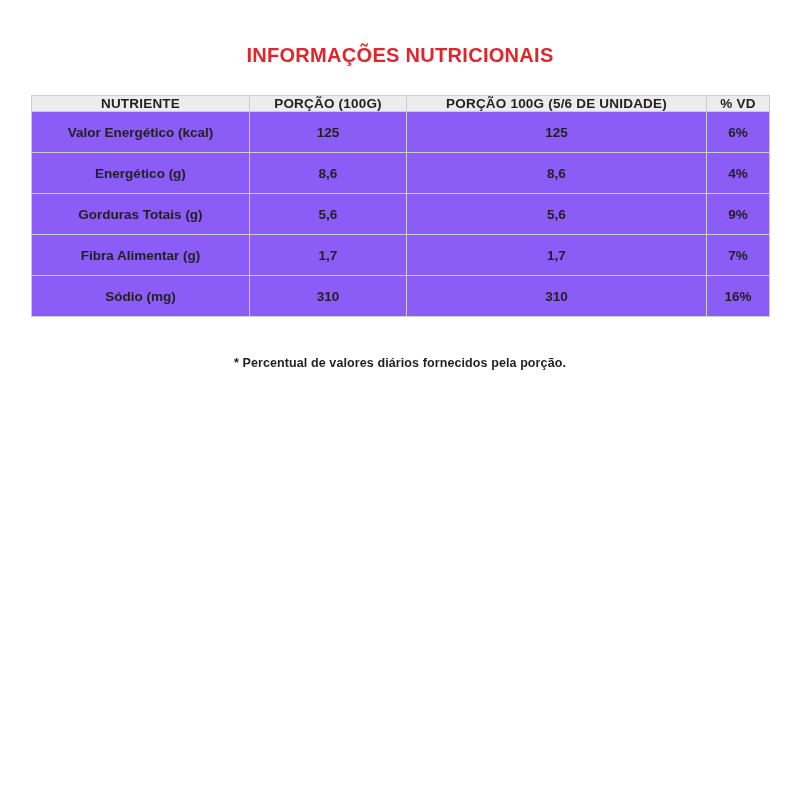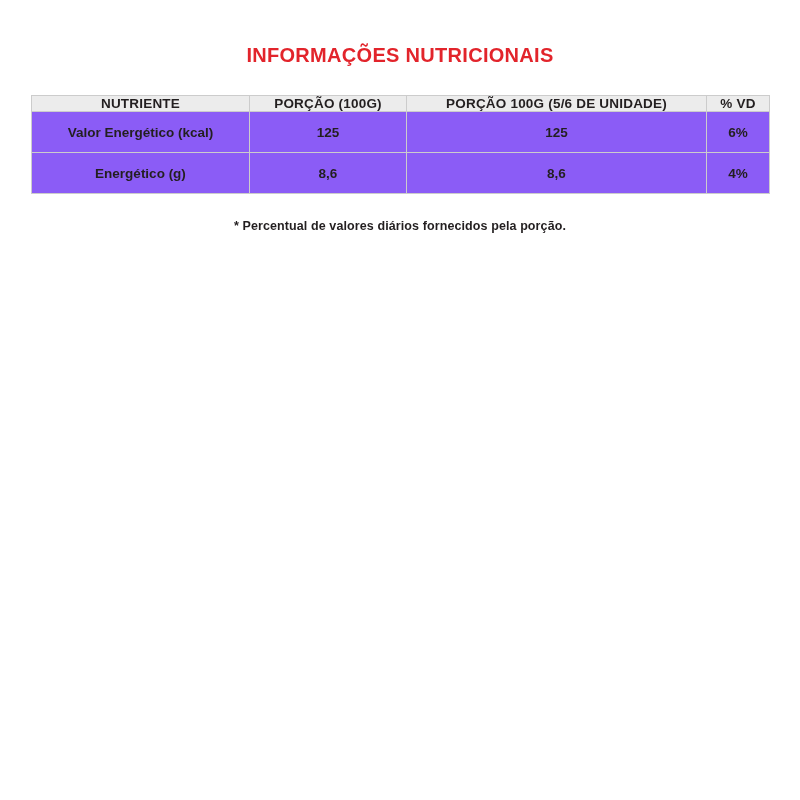--- a/index.html
+++ b/index.html
@@ -52,21 +52,21 @@
     background: #ececec;
     font-weight: 700;
     letter-spacing: 0.2px;
   }
   table.nutrition td {
     height: 41px;
     background: #8b5cf6;
     font-weight: 700;
   }
   .footnote {
-    margin-top: 25px;
+    margin-top: 39px;
     text-align: center;
     font-size: 12.5px;
     font-weight: 700;
     color: #231f20;
     letter-spacing: 0.1px;
   }
 </style>
 </head>
 <body>
 
@@ -96,19 +96,37 @@
           <td>125</td>
           <td>125</td>
           <td>6%</td>
         </tr>
         <tr>
           <td>Energético (g)</td>
           <td>8,6</td>
           <td>8,6</td>
           <td>4%</td>
         </tr>
+        <tr>
+          <td>Gorduras Totais (g)</td>
+          <td>5,6</td>
+          <td>5,6</td>
+          <td>9%</td>
+        </tr>
+        <tr>
+          <td>Fibra Alimentar (g)</td>
+          <td>1,7</td>
+          <td>1,7</td>
+          <td>7%</td>
+        </tr>
+        <tr>
+          <td>Sódio (mg)</td>
+          <td>310</td>
+          <td>310</td>
+          <td>16%</td>
+        </tr>
       </tbody>
     </table>
   </div>
 
   <p class="footnote">* Percentual de valores diários fornecidos pela porção.</p>
 
 </div>
 
 </body></html>

